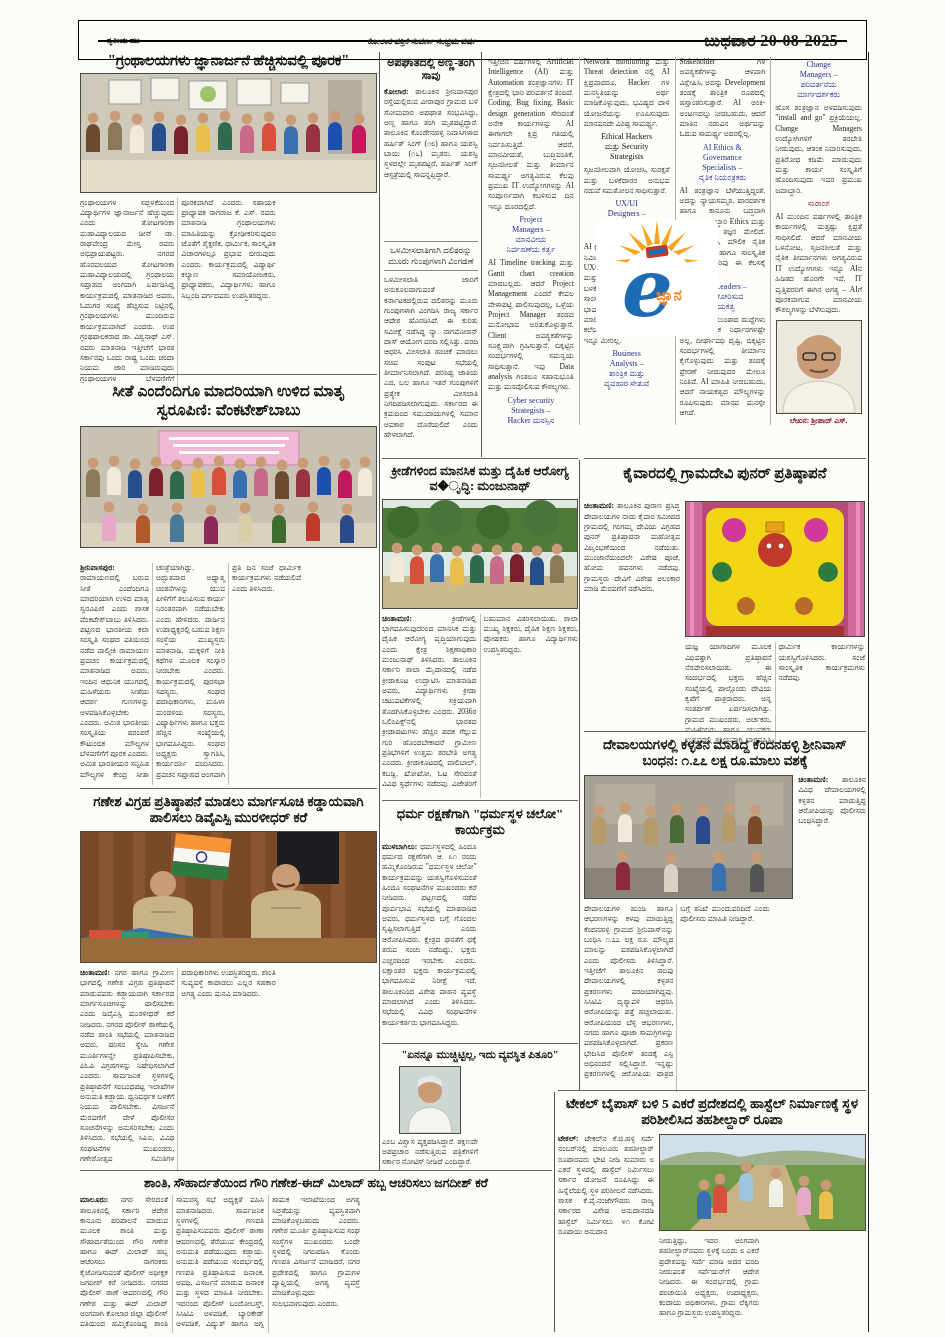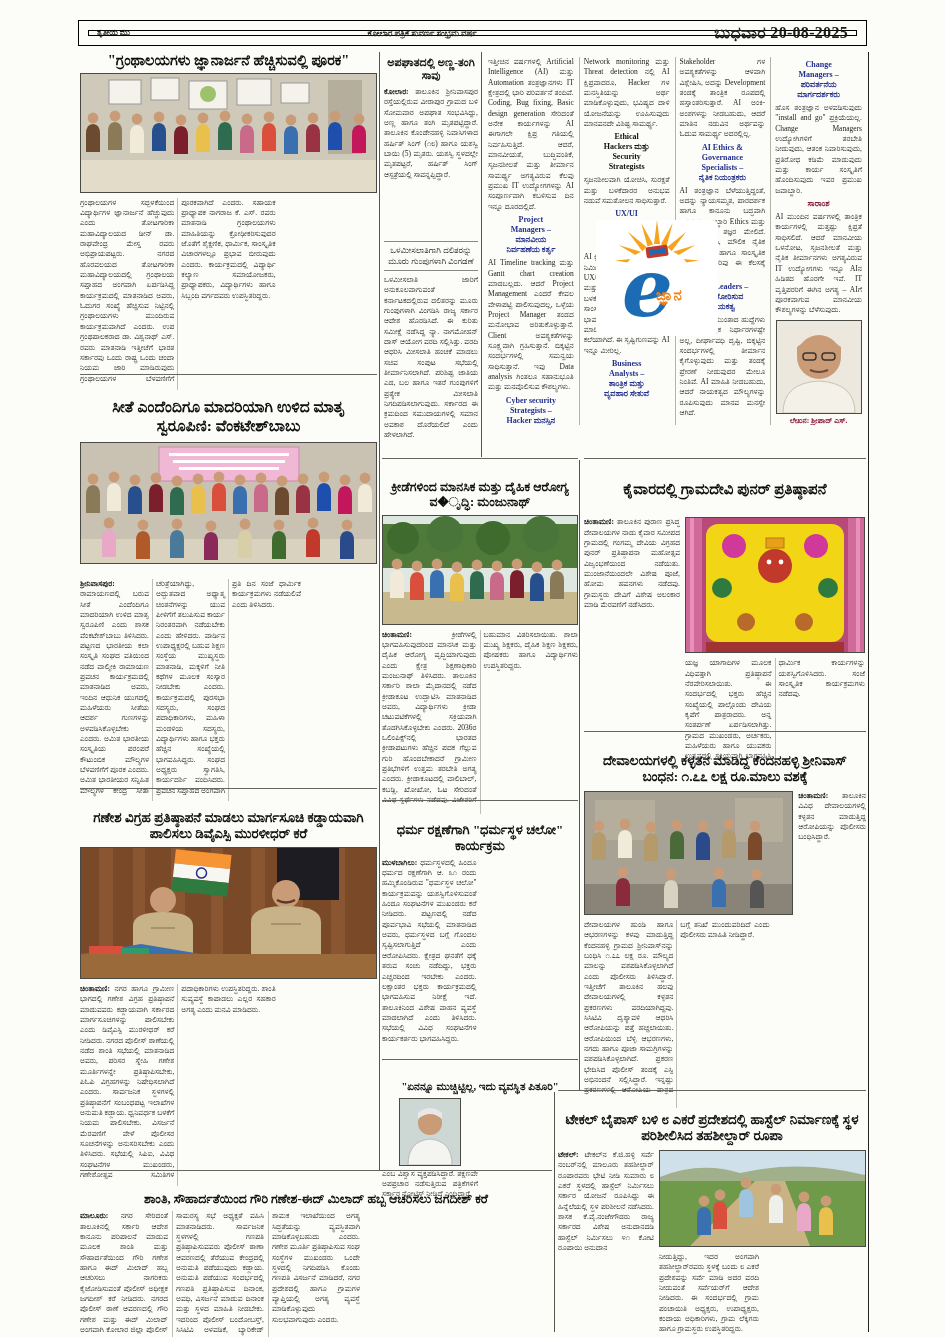--- a/index.html
+++ b/index.html
@@ -8,36 +8,36 @@
   .art{position:absolute;}
   .hl{font-weight:bold;color:#0d0d0d;text-align:center;line-height:1.22;}
   .body{text-align:justify;font-size:7.5px;line-height:1.38;color:#202020;overflow:hidden;column-fill:auto;}
   .c2{columns:2;column-gap:7px;column-rule:1px solid #bdbdb5;}
   .c3{columns:3;column-gap:7px;column-rule:1px solid #bdbdb5;}
   .c4{columns:4;column-gap:7px;column-rule:1px solid #bdbdb5;}
   .c5{columns:5;column-gap:8px;column-rule:1px solid #bdbdb5;}
   .dl{font-weight:bold;}
   .photo{position:relative;border:1px solid #4a4a44;background:#cfc9ba;overflow:hidden;}
   .photo svg{display:block;}
-  .topline{border-top:1px solid #66665e;padding-top:21px;}
+  .topline{border-top:1px solid #66665e;padding-top:5px;}
   .vline{position:absolute;width:1px;background:#55554e;}
   
-  .mast{position:absolute;left:78px;top:20px;width:789px;height:26px;border:1.5px solid #000;padding:9px;box-sizing:border-box;}
+  .mast{position:absolute;left:78px;top:20px;width:789px;height:26px;border:1.5px solid #000;padding:19px;box-sizing:border-box;}
   .mast-in{border:1px solid #000;height:100%;box-sizing:border-box;display:flex;align-items:center;justify-content:space-between;padding:0 8px;}
   .mast-in .ml{font-size:8px;font-weight:bold;}
   .mast-in .mc{font-size:8.5px;font-weight:bold;}
   .mast-in .mr{font-size:16px;font-weight:bold;letter-spacing:.3px;}
   
   .ai-hl{color:#cc1111;font-size:16px;font-weight:bold;text-align:center;border-bottom:1.5px solid #222;
          padding-bottom:3px;line-height:1.15;}
   .aicols{display:flex;margin-top:5px;height:368px;overflow:hidden;}
   .aicol{width:25%;box-sizing:border-box;padding:0 5px 0 4px;border-right:1px solid #b3b3aa;}
   .aicol:last-child{border-right:none;}
   .aicol p{margin:0 0 3px 0;font-size:7.5px;line-height:1.38;text-align:justify;}
-  .aih{font-weight:bold;color:#24318c;font-size:8px;text-align:center;margin:3px 16px;line-height:1.25;}
+  .aih{font-weight:normal;color:#24318c;font-size:8px;text-align:center;margin:3px 16px;line-height:1.25;}
   .aih.mr2{color:#8a1a3a;}
   .logo{position:absolute;left:112px;top:168px;width:122px;height:116px;background:#fff;border-radius:6px;}
   .authbox{margin-top:4px;}
   .authcap{font-size:7.5px;font-weight:bold;color:#8a1a3a;text-align:center;margin-top:2px;}
   .subh2{font-weight:normal;text-align:center;font-size:8.5px;line-height:1.3;border-top:1px solid #888;
          border-bottom:1px solid #888;padding:3px 0;margin:4px 0;}
   .flexrow{display:flex;gap:5px;}
 </style>
 </head>
 <body>
@@ -97,21 +97,21 @@
     </div>
     <div class="body c3" style="height:192px;margin-top:5px">
       <span>ಗ್ರಂಥಾಲಯಗಳ ಸದ್ಬಳಕೆಯಿಂದ ವಿದ್ಯಾರ್ಥಿಗಳ ಜ್ಞಾನಾರ್ಜನೆ ಹೆಚ್ಚುವುದು ಎಂದು ತೋಟಗಾರಿಕಾ ಮಹಾವಿದ್ಯಾಲಯದ ಡೀನ್ ಡಾ. ರಾಘವೇಂದ್ರ ಮೇಸ್ತ ರವರು ಅಭಿಪ್ರಾಯಪಟ್ಟರು. ನಗರದ ಹೊರವಲಯದ ತೋಟಗಾರಿಕಾ ಮಹಾವಿದ್ಯಾಲಯದಲ್ಲಿ ಗ್ರಂಥಾಲಯ ಸಪ್ತಾಹದ ಅಂಗವಾಗಿ ಏರ್ಪಡಿಸಿದ್ದ ಕಾರ್ಯಕ್ರಮದಲ್ಲಿ ಮಾತನಾಡಿದ ಅವರು, ಓದುಗರ ಸಂಖ್ಯೆ ಹೆಚ್ಚಿಸುವ ನಿಟ್ಟಿನಲ್ಲಿ ಗ್ರಂಥಾಲಯಗಳು ಮುಂದಿರುವ ಕಾರ್ಯಕ್ರಮವಾಗಿದೆ ಎಂದರು. ಉಪ ಗ್ರಂಥಪಾಲಕರಾದ ಡಾ. ವಿಶ್ವನಾಥ್ ಎಸ್. ರವರು ಮಾತನಾಡಿ ಇತ್ತೀಚೆಗೆ ಭಾರತ ಸರ್ಕಾರವು ಒಂದು ರಾಷ್ಟ್ರ ಒಂದು ಚಂದಾ ನಿಯಮ ಜಾರಿ ಮಾಡಿರುವುದು ಗ್ರಂಥಾಲಯಗಳ ಬೆಳವಣಿಗೆಗೆ ಪೂರಕವಾಗಿದೆ ಎಂದರು. ಸಹಾಯಕ ಪ್ರಾಧ್ಯಾಪಕ ನಾಗರಾಜ ಕೆ. ಎಸ್. ರವರು ಮಾತನಾಡಿ ಗ್ರಂಥಾಲಯಗಳು ಮಾಹಿತಿಯನ್ನು ಕ್ರೋಢೀಕರಿಸುವುದರ ಜೊತೆಗೆ ಶೈಕ್ಷಣಿಕ, ಧಾರ್ಮಿಕ, ಸಾಂಸ್ಕೃತಿಕ ವಿಚಾರಗಳಲ್ಲೂ ಪ್ರಭಾವ ಬೀರುವುದು ಎಂದರು. ಕಾರ್ಯಕ್ರಮದಲ್ಲಿ ವಿದ್ಯಾರ್ಥಿ ಕಲ್ಯಾಣ ಸಮಾಯೋಜಕರು, ಪ್ರಾಧ್ಯಾಪಕರು, ವಿದ್ಯಾರ್ಥಿಗಳು ಹಾಗೂ ಸಿಬ್ಬಂದಿ ವರ್ಗದವರು ಉಪಸ್ಥಿತರಿದ್ದರು.</span>
     </div>
   </div>
 
   <div class="art" style="left:384px;top:56px;width:94px">
     <div class="hl" style="font-size:11px">ಅಪಘಾತದಲ್ಲಿ ಅಣ್ಣ-ತಂಗಿ ಸಾವು</div>
     <div class="body" style="height:150px;margin-top:4px">
       <span class="dl">ಕೋಲಾರ:</span>
-      <span>ತಾಲೂಕಿನ ಶ್ರೀನಿವಾಸಪುರ ರಸ್ತೆಯಲ್ಲಿರುವ ವೀರಾಪುರ ಗ್ರಾಮದ ಬಳಿ ಸೋಮವಾರ ಅಪಘಾತ ಸಂಭವಿಸಿದ್ದು, ಅಣ್ಣ ಹಾಗೂ ತಂಗಿ ಮೃತಪಟ್ಟಿದ್ದಾರೆ. ತಾಲೂಕಿನ ಕೊಂಡೇನಹಳ್ಳಿ ನಿವಾಸಿಗಳಾದ ಹರ್ಷಿತ್ ಸಿಂಗ್ (೧೮) ಹಾಗೂ ಯಶಸ್ವಿ ಬಾಯಿ (5) ಮೃತರು. ಯಶಸ್ವಿ ಸ್ಥಳದಲ್ಲೇ ಮೃತಪಟ್ಟರೆ, ಹರ್ಷಿತ್ ಸಿಂಗ್ ಆಸ್ಪತ್ರೆಯಲ್ಲಿ ಸಾವನ್ನಪ್ಪಿದ್ದಾರೆ.</span>
+      <span>ತಾಲೂಕಿನ ಶ್ರೀನಿವಾಸಪುರ ರಸ್ತೆಯಲ್ಲಿರುವ ವೀರಾಪುರ ಗ್ರಾಮದ ಬಳಿ ಸೋಮವಾರ ಅಪಘಾತ ಸಂಭವಿಸಿದ್ದು, ಅಣ್ಣ ಹಾಗೂ ತಂಗಿ ಮೃತಪಟ್ಟಿದ್ದಾರೆ. ತಾಲೂಕಿನ ಕೊಂಡೇನಹಳ್ಳಿ ನಿವಾಸಿಗಳಾದ ಹರ್ಷಿತ್ ಸಿಂಗ್ (೧೮) ಹಾಗೂ ಯಶಸ್ವಿ ಬಾಯಿ (೧೬) ಮೃತರು. ಯಶಸ್ವಿ ಸ್ಥಳದಲ್ಲೇ ಮೃತಪಟ್ಟರೆ, ಹರ್ಷಿತ್ ಸಿಂಗ್ ಆಸ್ಪತ್ರೆಯಲ್ಲಿ ಸಾವನ್ನಪ್ಪಿದ್ದಾರೆ.</span>
     </div>
     <div class="subh2">ಒಳಮೀಸಲಾತಿಗಾಗಿ ದಲಿತರನ್ನು ಮೂರು ಗುಂಪುಗಳಾಗಿ ವಿಂಗಡಣೆ</div>
     <div class="body" style="height:185px">
       <span>ಒಳಮೀಸಲಾತಿ ಜಾರಿಗೆ ಅನುಕೂಲವಾಗುವಂತೆ ಕರ್ನಾಟಕದಲ್ಲಿರುವ ದಲಿತರನ್ನು ಮೂರು ಗುಂಪುಗಳಾಗಿ ವಿಂಗಡಿಸಿ ರಾಜ್ಯ ಸರ್ಕಾರ ಆದೇಶ ಹೊರಡಿಸಿದೆ. ಈ ಕುರಿತು ಸಮೀಕ್ಷೆ ನಡೆಸಿದ್ದ ನ್ಯಾ. ನಾಗಮೋಹನ್ ದಾಸ್ ಆಯೋಗ ವರದಿ ಸಲ್ಲಿಸಿತ್ತು. ವರದಿ ಆಧರಿಸಿ ಮೀಸಲಾತಿ ಹಂಚಿಕೆ ಮಾಡಲು ಸಚಿವ ಸಂಪುಟ ಸಭೆಯಲ್ಲಿ ತೀರ್ಮಾನಿಸಲಾಗಿದೆ. ಪರಿಶಿಷ್ಟ ಜಾತಿಯ ಎಡ, ಬಲ ಹಾಗೂ ಇತರೆ ಗುಂಪುಗಳಿಗೆ ಪ್ರತ್ಯೇಕ ಮೀಸಲಾತಿ ನಿಗದಿಪಡಿಸಲಾಗುವುದು. ಸರ್ಕಾರದ ಈ ಕ್ರಮದಿಂದ ಸಮುದಾಯಗಳಲ್ಲಿ ಸಮಾನ ಅವಕಾಶ ದೊರೆಯಲಿದೆ ಎಂದು ಹೇಳಲಾಗಿದೆ.</span>
     </div>
   </div>
 
   <div class="art" style="left:484px;top:52px;width:383px">
     <div class="aicols">
       <div class="aicol">
@@ -122,21 +122,21 @@
       </div>
       <div class="aicol">
         <p>Network monitoring ಮತ್ತು Threat detection ನಲ್ಲಿ AI ಕ್ಷಿಪ್ರವಾದರೂ, Hacker ಗಳ ಮನಸ್ಥಿತಿಯನ್ನು ಅರ್ಥ ಮಾಡಿಕೊಳ್ಳುವುದು, ಭವಿಷ್ಯದ ದಾಳಿ ಯೋಜನೆಯನ್ನು ಊಹಿಸುವುದು ಮಾನವನದೇ ವಿಶಿಷ್ಟ ಸಾಮರ್ಥ್ಯ.</p>
         <div class="aih" style="color:#111">Ethical Hackers ಮತ್ತು Security Strategists</div>
         <p>ಸೃಜನಶೀಲವಾಗಿ ಯೋಚಿಸಿ, ಸುರಕ್ಷತೆ ಮತ್ತು ಬಳಕೆದಾರರ ಅನುಭವ ನಡುವೆ ಸಮತೋಲನ ಸಾಧಿಸುತ್ತಾರೆ.</p>
         <div class="aih">UX/UI Designers – ಅನುಭವದ ಕಲಾವಿದರು</div>
         <p>AI ಕ್ಷಿಪ್ರವಾಗಿ modern interface ನಿರ್ಮಿಸಬಹುದು ಆದರೆ ನಿಜವಾದ UX/UI Design ಎಂದರೆ ಬಣ್ಣ ಮತ್ತು ರೂಪುರೇಖೆಗಳಷ್ಟೇ ಅಲ್ಲ, ಬಳಕೆದಾರರ ಮನೋವಿಜ್ಞಾನ, ಸಾಂಸ್ಕೃತಿಕ ಹಿನ್ನೆಲೆ ಮತ್ತು ಭಾವನಾತ್ಮಕ ಸ್ಪಂದನೆಗಳನ್ನು ಅರ್ಥ ಮಾಡಿಕೊಂಡು ವಿನ್ಯಾಸಗೊಳಿಸುವ ಕಲೆಯಾಗಿದೆ. ಈ ಸೃಷ್ಟಿಗುಣವನ್ನು AI ಇನ್ನೂ ಮೀರಿಲ್ಲ.</p>
         <div class="aih">Business Analysts – ತಾಂತ್ರಿಕ ಮತ್ತು ವ್ಯವಹಾರ ಸೇತುವೆ</div>
       </div>
       <div class="aicol">
-        <p>Stakeholder ಗಳ ಅವಶ್ಯಕತೆಗಳನ್ನು ಆಳವಾಗಿ ವಿಶ್ಲೇಷಿಸಿ, ಅದನ್ನು Development ತಂಡಕ್ಕೆ ತಾಂತ್ರಿಕ ರೂಪದಲ್ಲಿ ಹಸ್ತಾಂತರಿಸುತ್ತಾರೆ. AI ಅಂಕಿ-ಅಂಶಗಳನ್ನು ನೀಡಬಹುದು, ಆದರೆ ಮಾತಿನ ನಡುವಿನ ಅರ್ಥವನ್ನು ಓದುವ ಸಾಮರ್ಥ್ಯ ಅದರಲ್ಲಿಲ್ಲ.</p>
+        <p>Stakeholder ಗಳ ಅವಶ್ಯಕತೆಗಳನ್ನು ಆಳವಾಗಿ ವಿಶ್ಲೇಷಿಸಿ, ಅದನ್ನು Development ತಂಡಕ್ಕೆ ತಾಂತ್ರಿಕ ರೂಪದಲ್ಲಿ ಹಸ್ತಾಂತರಿಸುತ್ತಾರೆ. AI ಅಂಕಿ-ಅಂಟಣದಲ್ನು ನೀಡಬಹುದು, ಆದರೆ ಮಾತಿನ ನಡುವಿನ ಅರ್ಥವನ್ನು ಓದುವ ಸಾಮರ್ಥ್ಯ ಅದರಲ್ಲಿಲ್ಲ.</p>
         <div class="aih">AI Ethics &amp; Governance Specialists – ನೈತಿಕ ನಿಯಂತ್ರಕರು</div>
         <p>AI ತಂತ್ರಜ್ಞಾನ ಬೆಳೆಯುತ್ತಿದ್ದಂತೆ, ಅದನ್ನು ನ್ಯಾಯಸಮ್ಮತ, ಪಾರದರ್ಶಕ ಹಾಗೂ ಕಾನೂನು ಬದ್ಧವಾಗಿ ಬಳಸುವ ಜವಾಬ್ದಾರಿ Ethics ಮತ್ತು Governance ತಜ್ಞರ ಮೇಲಿದೆ. ತಾಂತ್ರಿಕ ಅರಿವು, ಮೌಲಿಕ ನೈತಿಕ ತೀರ್ಮಾನಗಳು ಹಾಗೂ ಸಾಂಸ್ಕೃತಿಕ ಸೂಕ್ಷ್ಮತೆಗಳ ಅರಿವು ಈ ಕೆಲಸಕ್ಕೆ ಅವಶ್ಯ.</p>
         <div class="aih">Tech Leaders – ದಿಕ್ಕು ತೋರಿಸುವ ನಾಯಕತ್ವ</div>
         <p>CIO, CTO ಮುಂತಾದ ಹುದ್ದೆಗಳು ಕೇವಲ ತಾಂತ್ರಿಕ ನಿರ್ಧಾರಗಳಷ್ಟೇ ಅಲ್ಲ, ದೀರ್ಘಾವಧಿ ದೃಷ್ಟಿ, ಬಿಕ್ಕಟ್ಟಿನ ಸಂದರ್ಭಗಳಲ್ಲಿ ತೀರ್ಮಾನ ಕೈಗೊಳ್ಳುವುದು ಮತ್ತು ತಂಡಕ್ಕೆ ಪ್ರೇರಣೆ ನೀಡುವುದರ ಮೇಲೂ ನಿಂತಿವೆ. AI ಮಾಹಿತಿ ನೀಡಬಹುದು, ಆದರೆ ನಾಯಕತ್ವದ ಮೌಲ್ಯಗಳನ್ನು ರೂಪಿಸುವುದು ಮಾನವ ಮನಸ್ಸೇ ಆಗಿದೆ.</p>
       </div>
       <div class="aicol">
         <div class="aih">Change Managers – ಪರಿವರ್ತನೆಯ ಮಾರ್ಗದರ್ಶಕರು</div>
         <p>ಹೊಸ ತಂತ್ರಜ್ಞಾನ ಅಳವಡಿಸುವುದು "install and go" ಪ್ರಕ್ರಿಯೆಯಲ್ಲ. Change Managers ಉದ್ಯೋಗಿಗಳಿಗೆ ತರಬೇತಿ ನೀಡುವುದು, ಆತಂಕ ನಿವಾರಿಸುವುದು, ಪ್ರತಿರೋಧ ಕಡಿಮೆ ಮಾಡುವುದು ಮತ್ತು ಕಾರ್ಯ ಸಂಸ್ಕೃತಿಗೆ ಹೊಂದಿಸುವುದು ಇವರ ಪ್ರಮುಖ ಜವಾಬ್ದಾರಿ.</p>
         <div class="aih mr2">ಸಾರಾಂಶ</div>
         <p>AI ಮುಂದಿನ ವರ್ಷಗಳಲ್ಲಿ ತಾಂತ್ರಿಕ ಕಾರ್ಯಗಳಲ್ಲಿ ಮತ್ತಷ್ಟು ಕ್ಷಿಪ್ರತೆ ಸಾಧಿಸಲಿದೆ. ಆದರೆ ಮಾನವೀಯ ಒಳನೋಟ, ಸೃಜನಶೀಲತೆ ಮತ್ತು ನೈತಿಕ ತೀರ್ಮಾನಗಳು ಅಗತ್ಯವಿರುವ IT ಉದ್ಯೋಗಗಳು ಇನ್ನೂ AIನ ಹಿಡಿತದ ಹೊರಗೇ ಇವೆ. IT ವೃತ್ತಿಪರರಿಗೆ ಈಗಿನ ಅಗತ್ಯ – AIಗೆ ಪೂರಕವಾಗುವ ಮಾನವೀಯ ಕೌಶಲ್ಯಗಳನ್ನು ಬೆಳೆಸುವುದು.</p>
@@ -372,21 +372,21 @@
           </div>
           <div class="body" style="height:46px;margin-top:3px">
             <span>ಎಂಬ ವಿಶ್ವಾಸ ವ್ಯಕ್ತಪಡಿಸಿದ್ದಾರೆ. ತಕ್ಷಣವೇ ಅಪಪ್ರಚಾರ ನಡೆಸುತ್ತಿರುವ ಪತ್ರಿಕೆಗಳಿಗೆ ಸರ್ಕಾರ ನೋಟಿಸ್ ನೀಡಿದೆ ಎಂದಿದ್ದಾರೆ.</span>
           </div>
         </div>
       </div>
     </div>
   </div>
 
   <div class="art topline" style="left:558px;top:1090px;width:308px">
-    <div class="hl" style="font-size:13.5px">ಟೇಕಲ್ ಬೈಪಾಸ್ ಬಳಿ ೮ ಎಕರೆ ಪ್ರದೇಶದಲ್ಲಿ ಹಾಸ್ಟೆಲ್ ನಿರ್ಮಾಣಕ್ಕೆ ಸ್ಥಳ ಪರಿಶೀಲಿಸಿದ ತಹಶೀಲ್ದಾರ್ ರೂಪಾ</div>
+    <div class="hl" style="font-size:13.5px">ಟೇಕಲ್ ಬೈಪಾಸ್ ಬಳಿ 5 ಎಕರೆ ಪ್ರದೇಶದಲ್ಲಿ ಹಾಸ್ಟೆಲ್ ನಿರ್ಮಾಣಕ್ಕೆ ಸ್ಥಳ ಪರಿಶೀಲಿಸಿದ ತಹಶೀಲ್ದಾರ್ ರೂಪಾ</div>
     <div class="flexrow" style="margin-top:5px">
       <div class="body" style="width:96px;height:190px">
         <span class="dl">ಟೇಕಲ್:</span>
         <span>ಟೇಕಲ್‌ನ ಕೆ.ಜಿ.ಹಳ್ಳಿ ಸರ್ವೆ ನಂಬರ್‌ನಲ್ಲಿ ಮಾಲೂರು ತಹಶೀಲ್ದಾರ್ ರೂಪಾರವರು ಭೇಟಿ ನೀಡಿ ಸುಮಾರು ೮ ಎಕರೆ ಸ್ಥಳದಲ್ಲಿ ಹಾಸ್ಟೆಲ್ ನಿರ್ಮಿಸಲು ಸರ್ಕಾರ ಯೋಜನೆ ರೂಪಿಸಿದ್ದು ಈ ಹಿನ್ನೆಲೆಯಲ್ಲಿ ಸ್ಥಳ ಪರಿಶೀಲನೆ ನಡೆಸಿದರು. ಶಾಸಕ ಕೆ.ವೈ.ನಂಜೇಗೌಡರು ರಾಜ್ಯ ಸರ್ಕಾರದ ವಿಶೇಷ ಅನುದಾನದಡಿ ಹಾಸ್ಟೆಲ್ ನಿರ್ಮಿಸಲು ೪೧ ಕೋಟಿ ರೂಪಾಯಿ ಅನುದಾನ</span>
       </div>
       <div style="width:207px">
         <div class="photo" style="width:205px;height:95px">
           <svg width="205" height="95" viewBox="0 0 205 95">
             <rect width="205" height="26" fill="#cfe0ea"></rect>
             <path d="M0 26 Q40 10 80 22 Q140 8 205 24 L205 34 L0 34 Z" fill="#9fb08a"></path>

